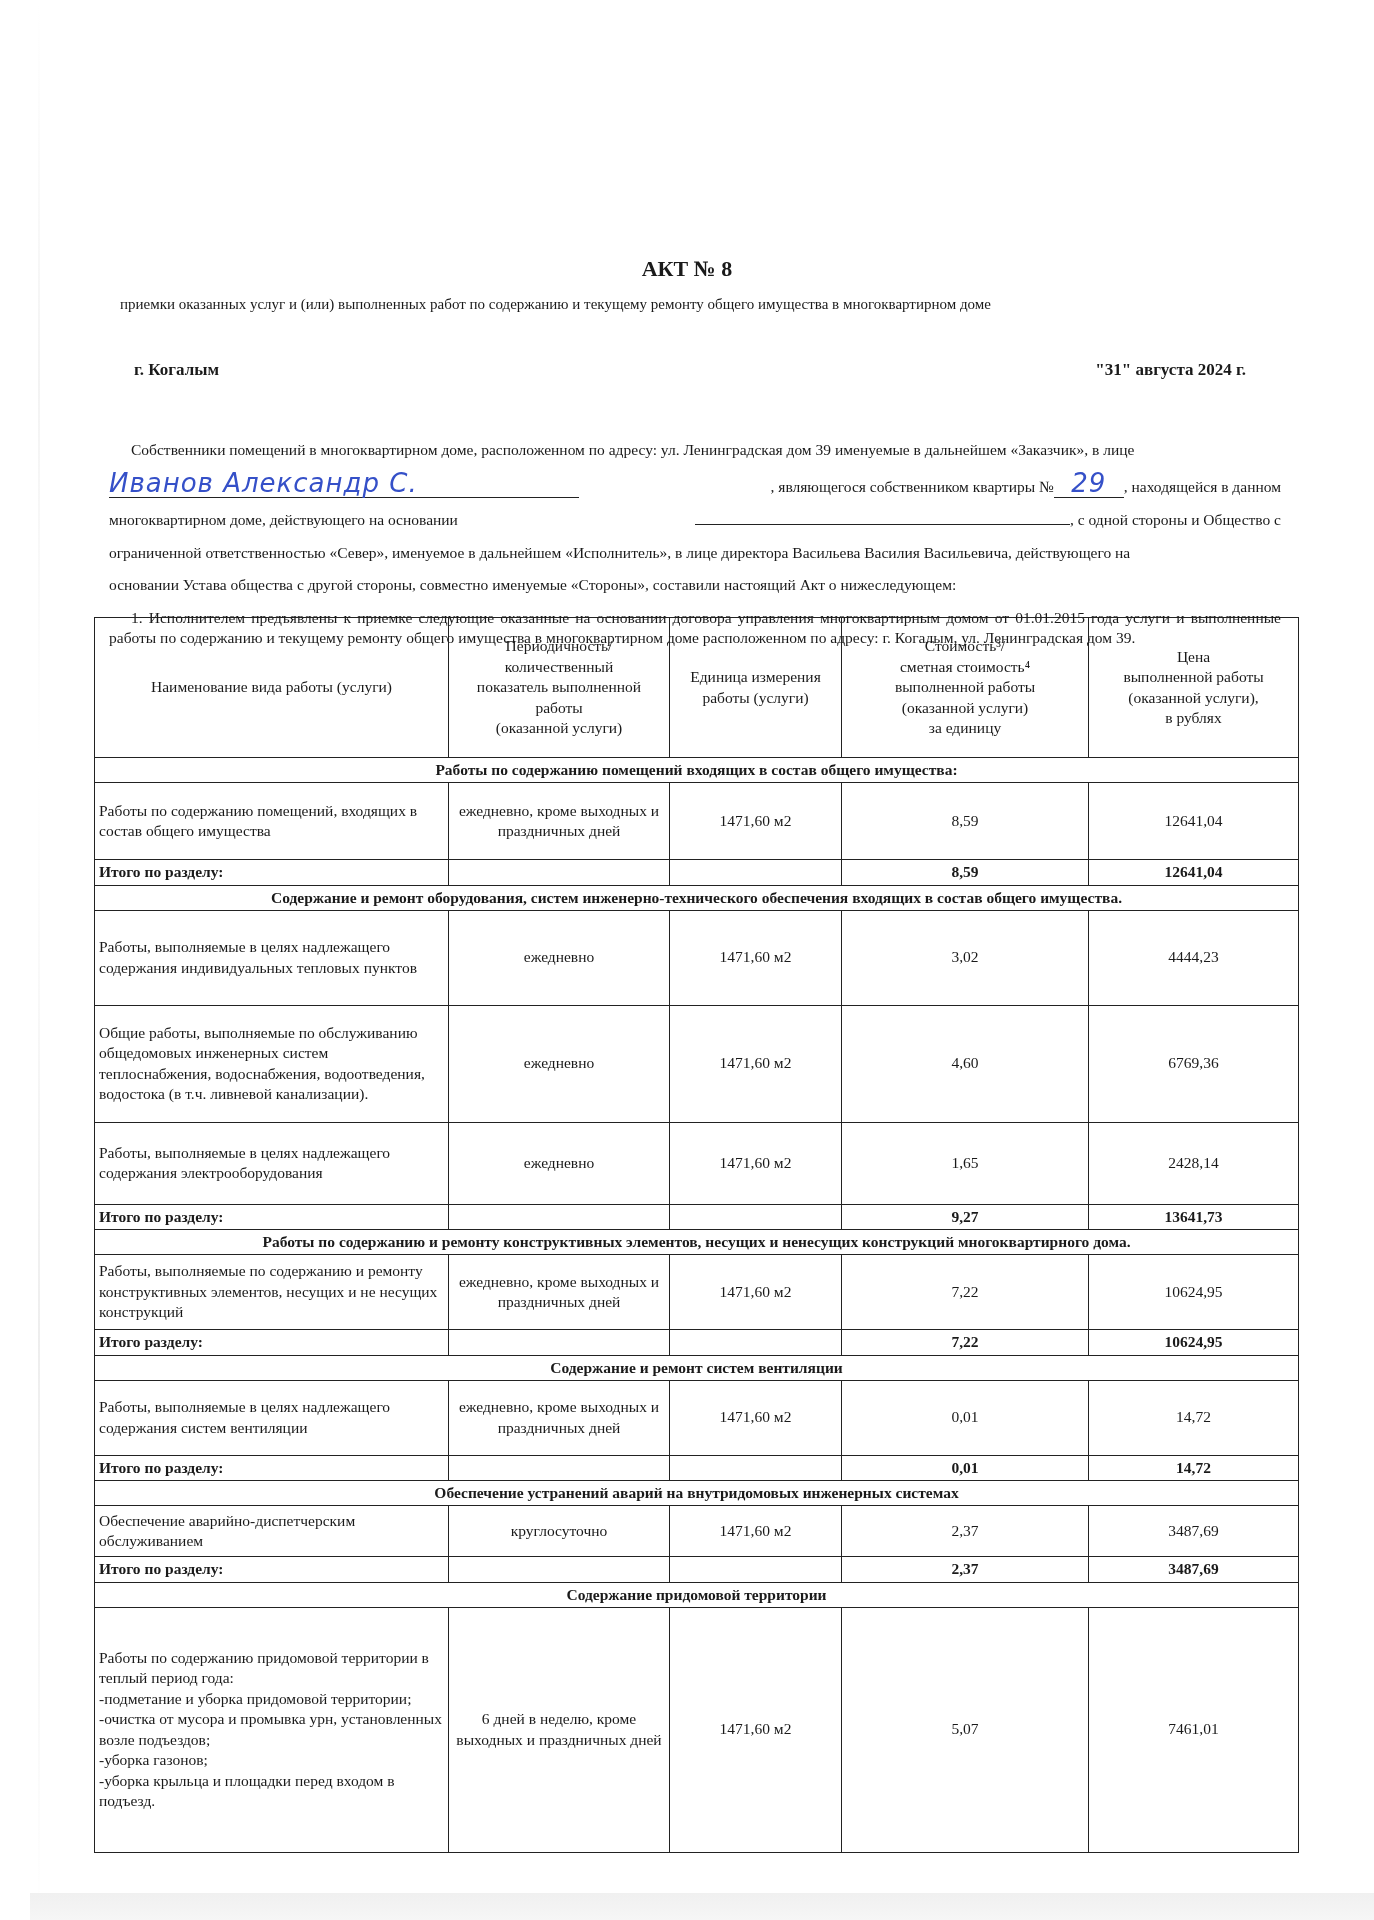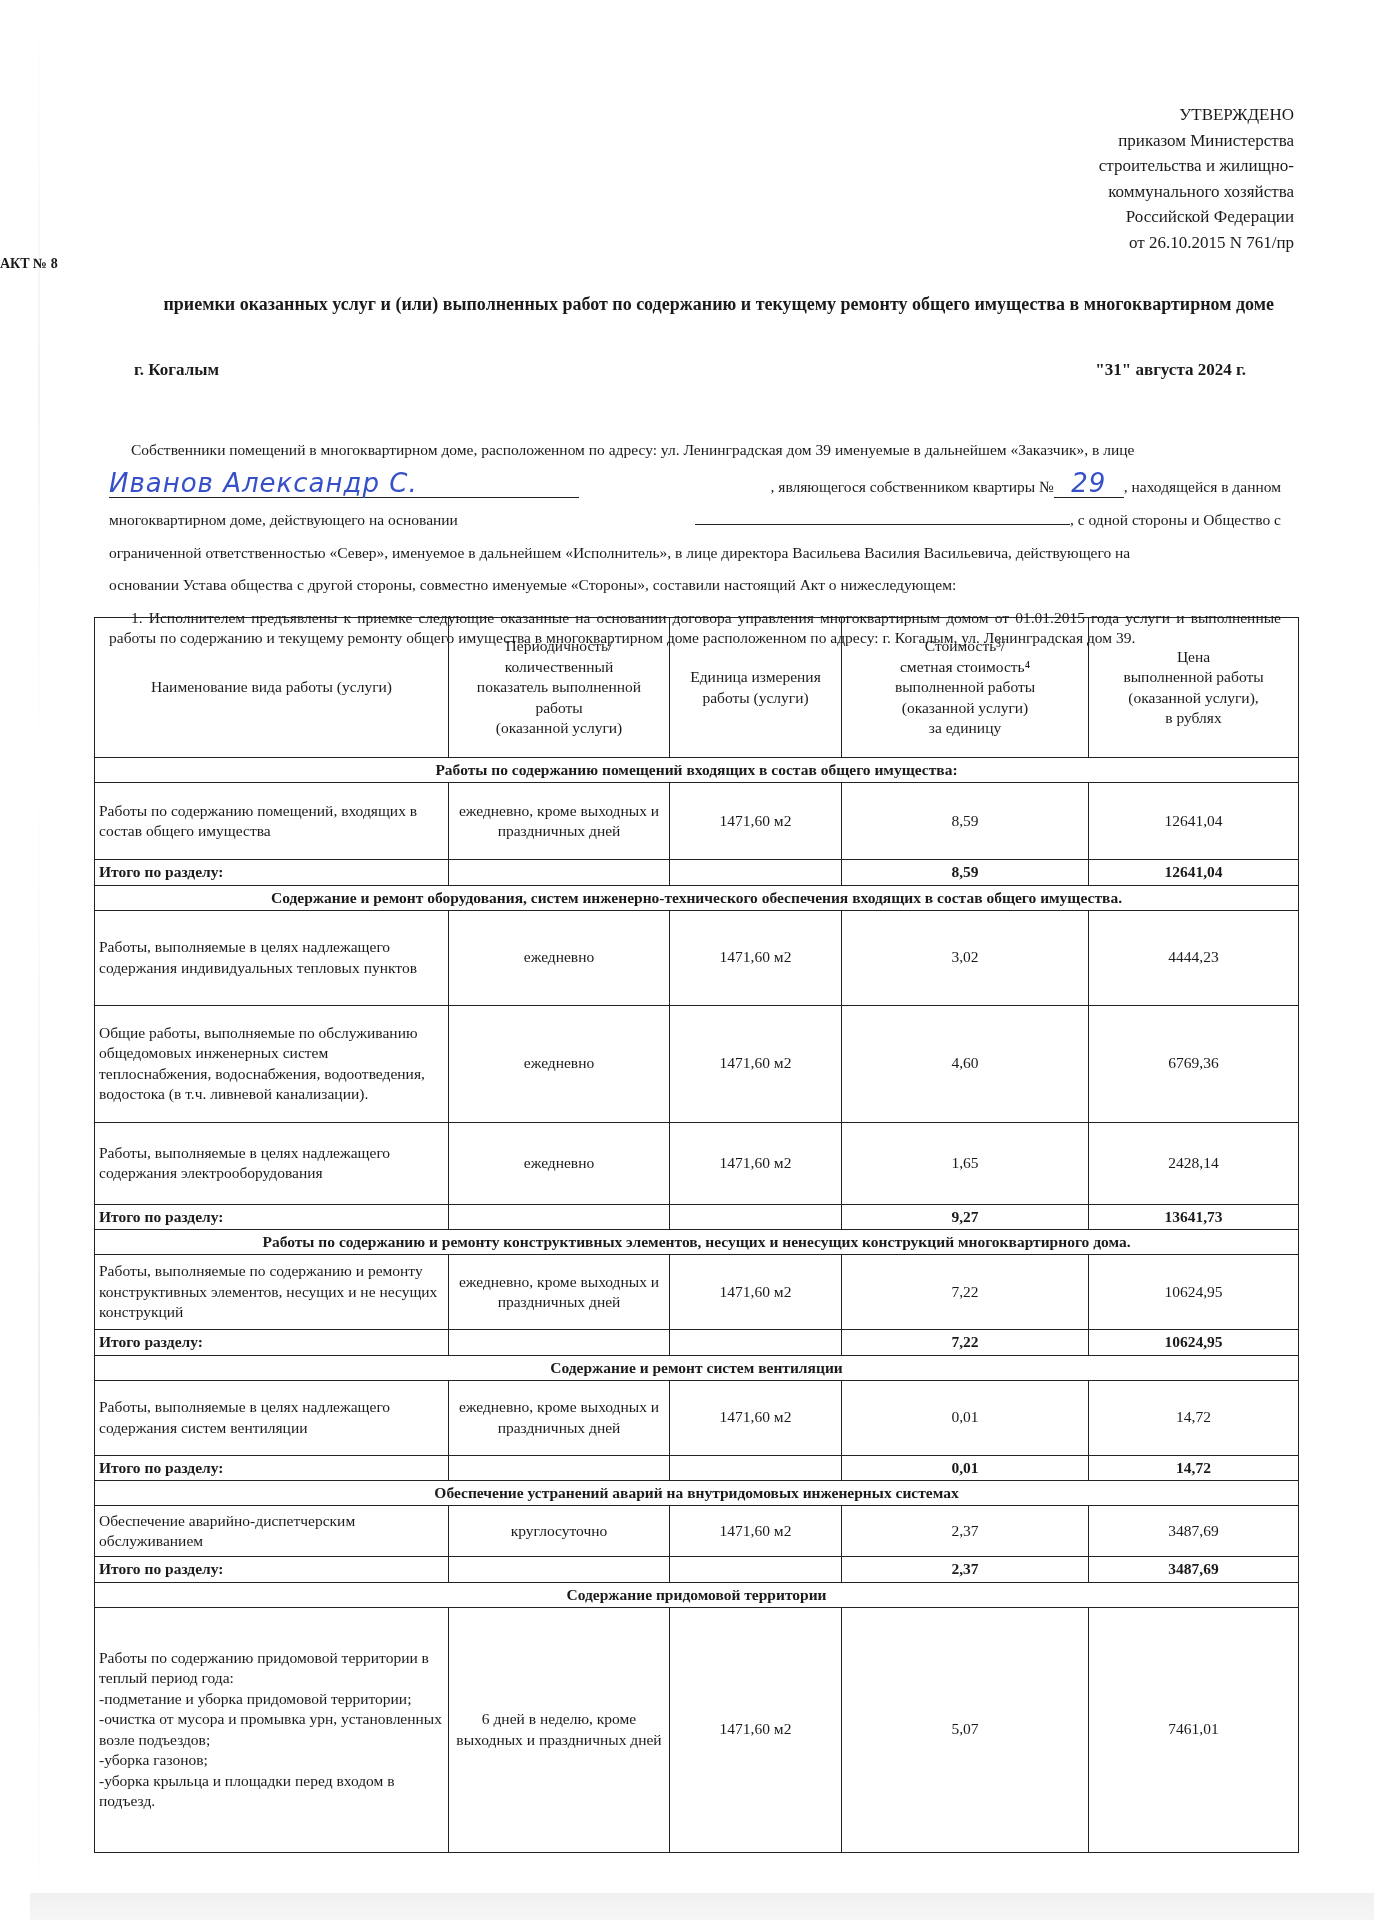--- a/index.html
+++ b/index.html
@@ -6,22 +6,22 @@
   body {
     width: 1374px; height: 1920px; background: #ffffff; position: relative; overflow: hidden;
     font-family: "Liberation Serif", "DejaVu Serif", serif; color: #1a1a1a;
   }
   .page { position: absolute; inset: 0; }
   .edge-left { position: absolute; left: 38px; top: 0; width: 2px; height: 1920px; background: linear-gradient(#fff, #eee 20%, #fff 40%, #e6e6e6 70%, #fff); opacity: .7; }
   .edge-bottom { position: absolute; left: 30px; top: 1893px; width: 1344px; height: 27px; background: linear-gradient(#f0f0f0, #f6f6f6); }
   .approved {
     position: absolute; right: 80px; top: 102px; text-align: right; font-size: 17px; line-height: 25.5px;
   }
-  .title { position: absolute; left: 0; right: 0; top: 256px; font-weight: bold; font-size: 14px; }
-  .subtitle { position: absolute; left: 120px; right: 100px; top: 291px; text-align: right; font-weight: bold; font-size: 18px; line-height: 27px; }
+  .title { position: absolute; left: 0; right: 0; top: 256px; text-align: center; font-weight: bold; font-size: 22px; }
+  .subtitle { position: absolute; left: 120px; right: 100px; top: 291px; text-align: left; font-weight: normal; font-size: 15px; line-height: 27px; }
   .city { position: absolute; left: 134px; top: 360px; font-weight: bold; font-size: 17px; }
   .date { position: absolute; right: 128px; top: 360px; font-weight: bold; font-size: 17px; }
   .intro { position: absolute; left: 97px; width: 1196px; top: 428px; font-size: 15.5px; line-height: 20.5px; text-align: justify; }
   .intro p { margin: 12px; }
   .indent { text-indent: 22px; }
   .hw { font-family: "DejaVu Sans", sans-serif; font-style: italic; color: #3550c8; font-size: 26px; letter-spacing: 1px; }
   .blank { display: inline-block; border-bottom: 1px solid #222; vertical-align: baseline; }
   .justify-line { display: flex; justify-content: space-between; }
   table.acts {
     position: absolute; left: 94px; top: 617px; width: 1204px; border-collapse: collapse; font-size: 15.5px; table-layout: fixed;
@@ -36,28 +36,20 @@
   tr.total td.name { text-align: left; }
   .multiline { white-space: pre-line; }
 </style>
 </head>
 <body>
 
 <div class="page">
   <div class="edge-left"></div>
   <div class="edge-bottom"></div>
 
-  <div class="approved">
-    <div>УТВЕРЖДЕНО</div>
-    <div>приказом Министерства</div>
-    <div>строительства и жилищно-</div>
-    <div>коммунального хозяйства</div>
-    <div>Российской Федерации</div>
-    <div>от 26.10.2015 N 761/пр</div>
-  </div>
 
   <div class="title">АКТ № 8</div>
   <div class="subtitle">приемки оказанных услуг и (или) выполненных работ по содержанию и текущему ремонту общего имущества в многоквартирном доме</div>
   <div class="city">г. Когалым</div>
   <div class="date">"31" августа 2024 г.</div>
 
   <div class="intro">
     <p class="indent">Собственники помещений в многоквартирном доме, расположенном по адресу: ул. Ленинградская дом 39 именуемые в дальнейшем «Заказчик», в лице</p>
     <p class="justify-line">
       <span>

